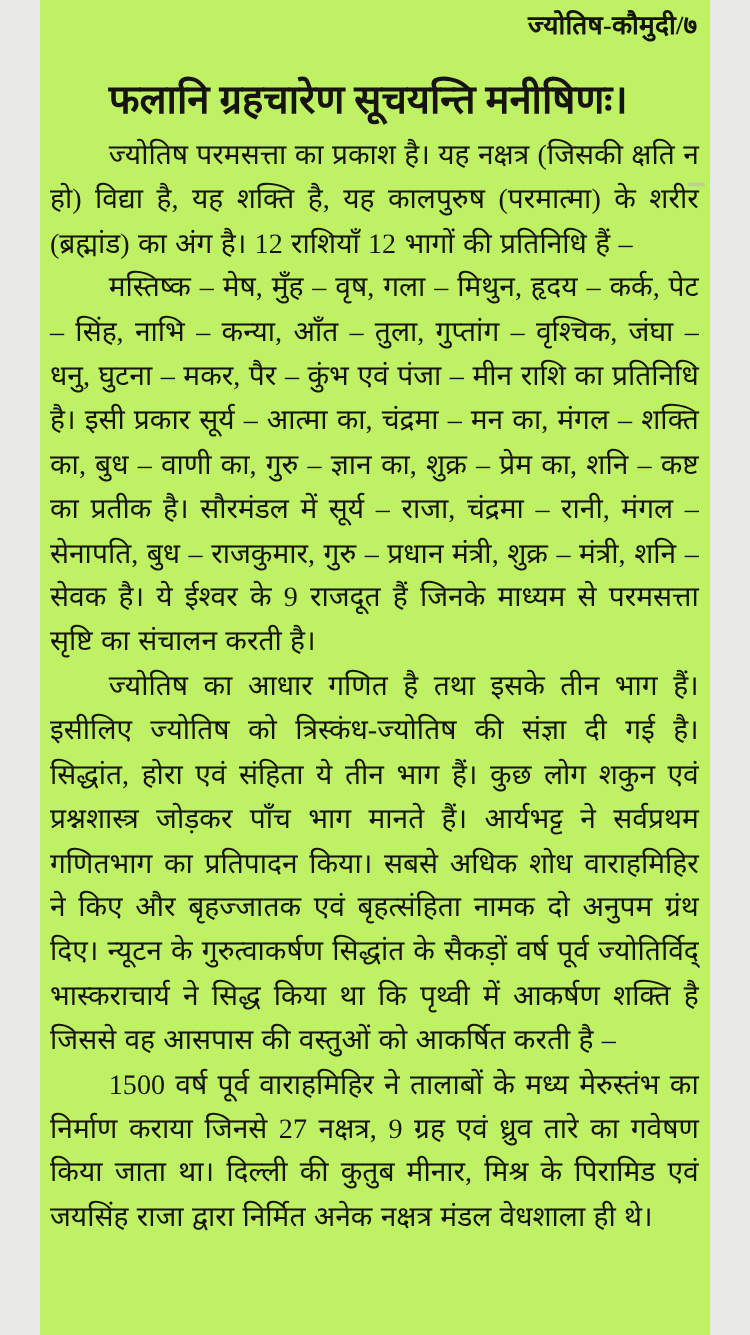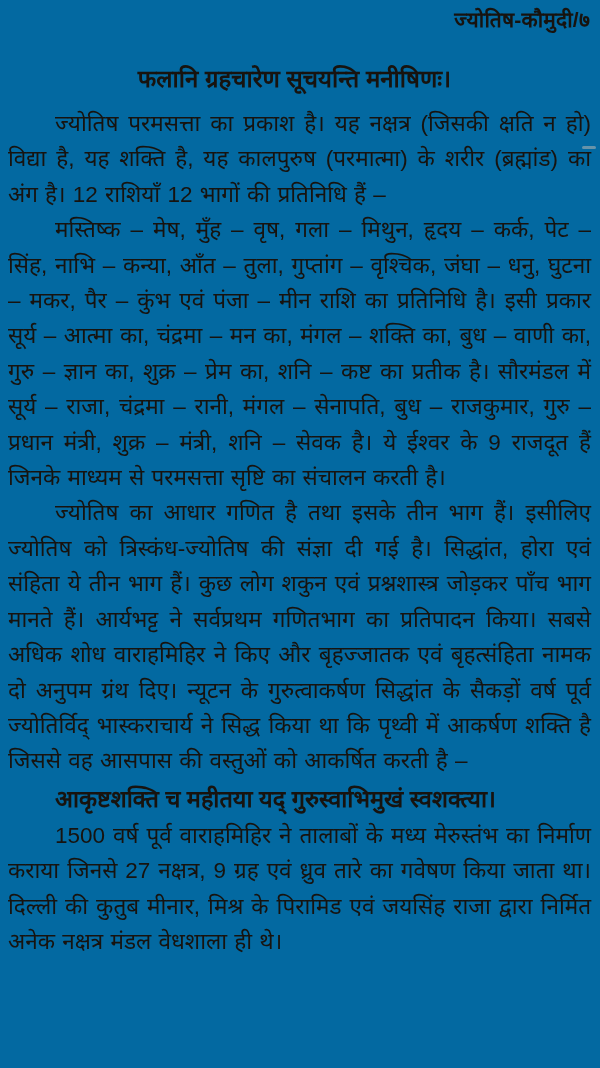--- a/index.html
+++ b/index.html
@@ -2,26 +2,26 @@
 <html lang="hi"><head>
 <meta charset="utf-8">
 <style>
   html, body {
     margin: 0;
     padding: 0;
     background: #e8e8e6;
   }
   .page {
     position: relative;
-    width: 600px;
+    width: 536px;
     height: 1068px;
     margin: 0 auto;
-    background: #0369a1;
+    background: #bef264;
     color: #17130f;
-    font-family: Liberation Sans, sans-serif;
+    font-family: Liberation Serif, serif;
     overflow: hidden;
     box-sizing: border-box;
   }
   .running-header {
     position: absolute;
     top: 5px;
     right: 10px;
     font-size: 21px;
     font-weight: 700;
     letter-spacing: 0.2px;
@@ -29,21 +29,21 @@
   }
   .content {
     position: absolute;
     top: 60px;
     left: 8px;
     right: 9px;
   }
   .shloka {
     text-align: center;
     font-weight: 700;
-    font-size: 24px;
+    font-size: 32px;
     line-height: 38px;
     margin: 0 10px 8px 0;
   }
   .shloka .line {
     display: block;
     white-space: nowrap;
   }
   p.body-para {
     font-size: 22.5px;
     line-height: 35.4px;
@@ -86,18 +86,17 @@
     <div class="shloka">
       <span class="line">फलानि ग्रहचारेण सूचयन्ति मनीषिणः।</span>
     </div>
 
     <p class="body-para">ज्योतिष परमसत्ता का प्रकाश है। यह नक्षत्र (जिसकी क्षति न हो) विद्या है, यह शक्ति है, यह कालपुरुष (परमात्मा) के शरीर (ब्रह्मांड) का अंग है। 12 राशियाँ 12 भागों की प्रतिनिधि हैं –</p>
 
     <p class="body-para">मस्तिष्क – मेष, मुँह – वृष, गला – मिथुन, हृदय – कर्क, पेट – सिंह, नाभि – कन्या, आँत – तुला, गुप्तांग – वृश्चिक, जंघा – धनु, घुटना – मकर, पैर – कुंभ एवं पंजा – मीन राशि का प्रतिनिधि है। इसी प्रकार सूर्य – आत्मा का, चंद्रमा – मन का, मंगल – शक्ति का, बुध – वाणी का, गुरु – ज्ञान का, शुक्र – प्रेम का, शनि – कष्ट का प्रतीक है। सौरमंडल में सूर्य – राजा, चंद्रमा – रानी, मंगल – सेनापति, बुध – राजकुमार, गुरु – प्रधान मंत्री, शुक्र – मंत्री, शनि – सेवक है। ये ईश्वर के 9 राजदूत हैं जिनके माध्यम से परमसत्ता सृष्टि का संचालन करती है।</p>
 
     <p class="body-para">ज्योतिष का आधार गणित है तथा इसके तीन भाग हैं। इसीलिए ज्योतिष को त्रिस्कंध-ज्योतिष की संज्ञा दी गई है। सिद्धांत, होरा एवं संहिता ये तीन भाग हैं। कुछ लोग शकुन एवं प्रश्नशास्त्र जोड़कर पाँच भाग मानते हैं। आर्यभट्ट ने सर्वप्रथम गणितभाग का प्रतिपादन किया। सबसे अधिक शोध वाराहमिहिर ने किए और बृहज्जातक एवं बृहत्संहिता नामक दो अनुपम ग्रंथ दिए। न्यूटन के गुरुत्वाकर्षण सिद्धांत के सैकड़ों वर्ष पूर्व ज्योतिर्विद् भास्कराचार्य ने सिद्ध किया था कि पृथ्वी में आकर्षण शक्ति है जिससे वह आसपास की वस्तुओं को आकर्षित करती है –</p>
 
-    <p class="verse-line">आकृष्टशक्ति च महीतया यद् गुरुस्वाभिमुखं स्वशक्त्या।</p>
 
     <p class="body-para">1500 वर्ष पूर्व वाराहमिहिर ने तालाबों के मध्य मेरुस्तंभ का निर्माण कराया जिनसे 27 नक्षत्र, 9 ग्रह एवं ध्रुव तारे का गवेषण किया जाता था। दिल्ली की कुतुब मीनार, मिश्र के पिरामिड एवं जयसिंह राजा द्वारा निर्मित अनेक नक्षत्र मंडल वेधशाला ही थे।</p>
 
   </div>
 </div>
 
 </body></html>

